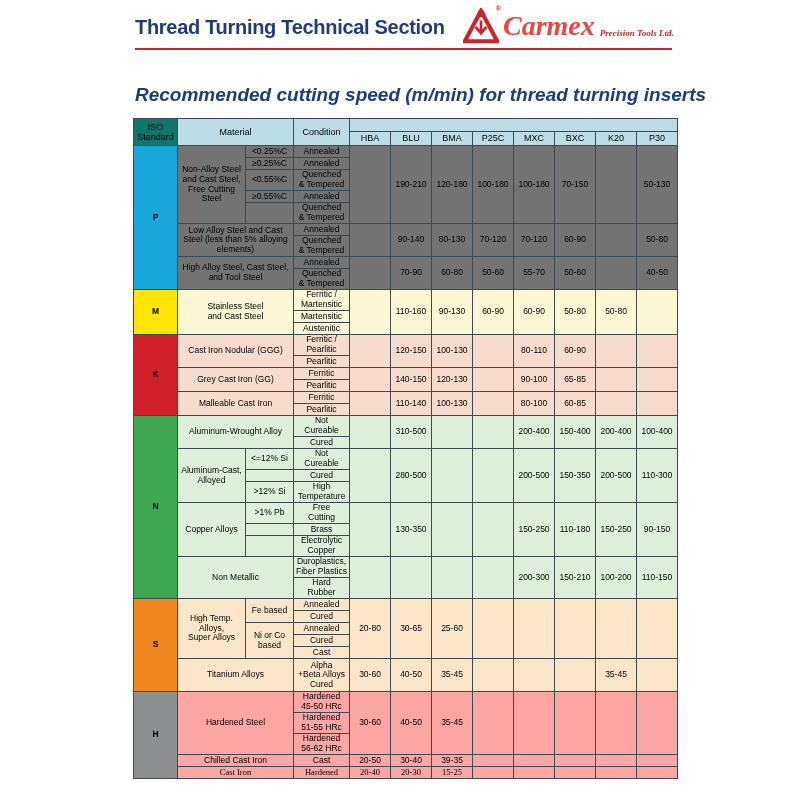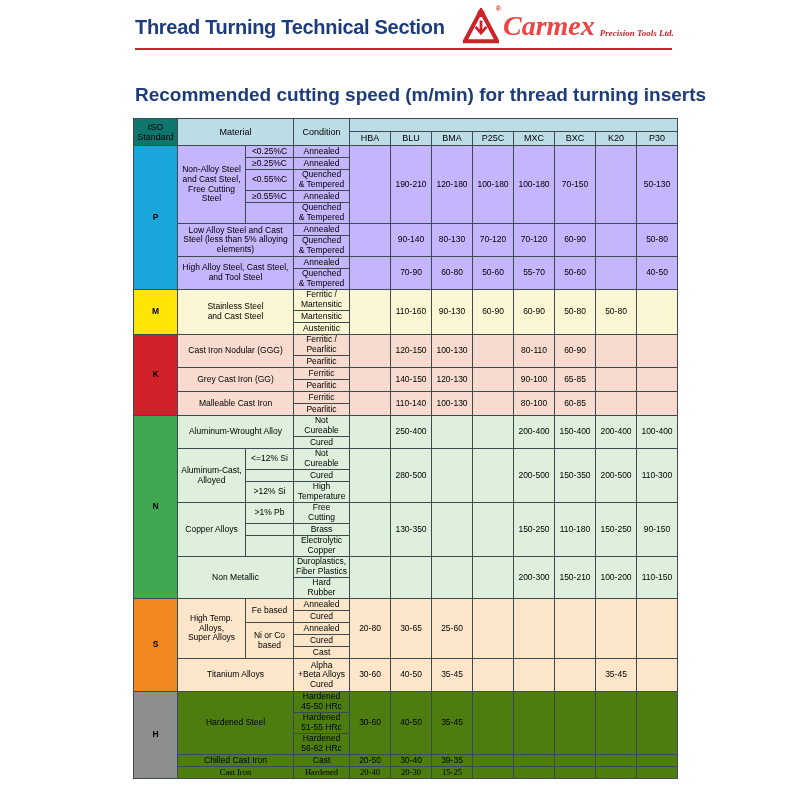--- a/index.html
+++ b/index.html
@@ -18,41 +18,41 @@
     font-family:"Liberation Serif", serif; font-style:italic; font-weight:700;
     font-size:28px; color:#ef4444; line-height:36px; margin-left:4px;
   }
   .logo-suffix {
     font-family:"Liberation Serif", serif; font-style:italic; font-weight:700;
     font-size:9px; color:#cc2229; margin:20px 0 0 5px;
   }
   .header-rule { position:absolute; left:135px; top:48px; width:537px; height:2px; background:#cc2229; }
   .subtitle {
     position:absolute; left:135px; top:84px; margin:0;
-    font-size:19px; font-weight:700; color:#1d3c7c;
+    font-size:19px; font-style:italic; font-weight:700; color:#1d3c7c;
   }
   table.speed {
     position:absolute; left:133px; top:118px; width:545px;
     border-collapse:collapse; table-layout:fixed;
   }
   table.speed td {
     border:1px solid #3e4a52; padding:0 1px; text-align:center; vertical-align:middle;
     font-size:8.5px; line-height:1.12; color:#000; white-space:pre-line; overflow:hidden;
   }
   td.mat { text-align:left; padding-left:3px; }
   td.val { font-size:9px; }
   td.iso-letter { font-size:26px; font-weight:700; }
   tr.sec-hdr td { background:#bcdce6; font-size:9px; }
   table.speed tr.sec-hdr td.iso-hdr { background:#0f766e; }
-  tr.sec-p td { background:#c4b5fd; }
+  tr.sec-p td { background:#737373; }
   tr.sec-m td { background:#fbf6d3; }
   tr.sec-k td { background:#f6dbce; }
   tr.sec-n td { background:#def0dc; }
   tr.sec-s td { background:#fce6ca; }
-  tr.sec-h td { background:#4d7c0f; }
+  tr.sec-h td { background:#fca5a5; }
   table.speed td.iso-p { background:#19a7db; }
   table.speed td.iso-m { background:#ffe503; }
   table.speed td.iso-k { background:#d12028; }
   table.speed td.iso-n { background:#3fa850; }
   table.speed td.iso-s { background:#f0881f; }
   table.speed td.iso-h { background:#8c8e90; }
 </style>
 </head>
 <body>
 
@@ -246,21 +246,21 @@
         </tr>
         <tr class="sec-k" style="height: 12px;">
           <td>Pearlitic</td>
         </tr>
         <tr class="sec-n" style="height: 21px;">
           <td rowspan="10" class="iso-letter iso-n">N</td>
           <td rowspan="2" colspan="2" class="mat">Aluminum-Wrought Alloy</td>
           <td>Not
 Cureable</td>
           <td rowspan="2" class="val"></td>
-          <td rowspan="2" class="val">250-400</td>
+          <td rowspan="2" class="val">310-500</td>
           <td rowspan="2" class="val"></td>
           <td rowspan="2" class="val"></td>
           <td rowspan="2" class="val">200-400</td>
           <td rowspan="2" class="val">150-400</td>
           <td rowspan="2" class="val">200-400</td>
           <td rowspan="2" class="val">100-400</td>
         </tr>
         <tr class="sec-n" style="height: 12px;">
           <td>Cured</td>
         </tr>

